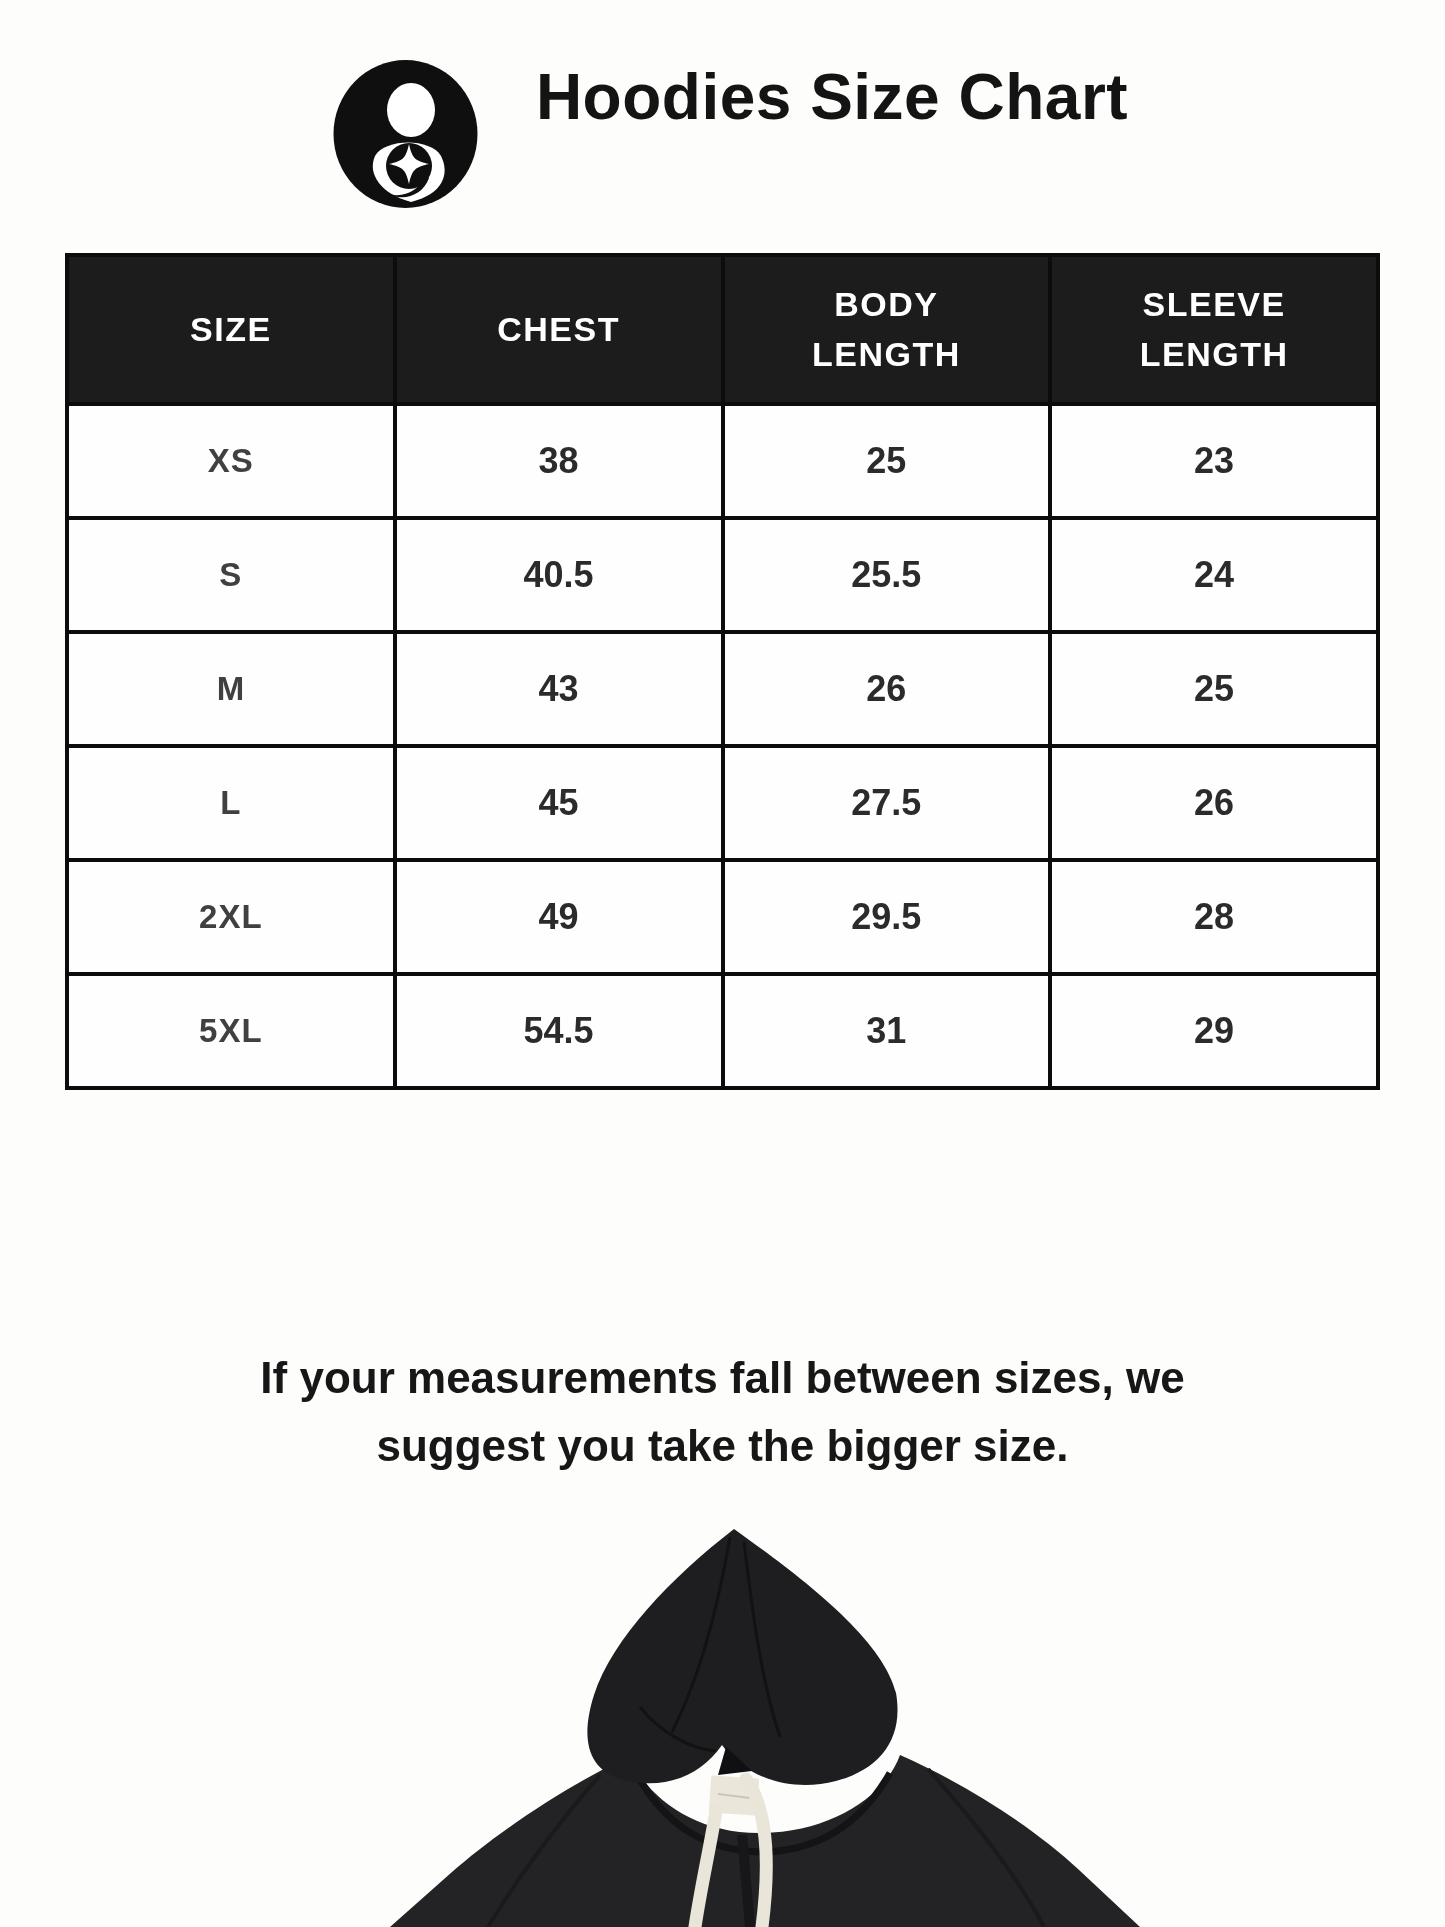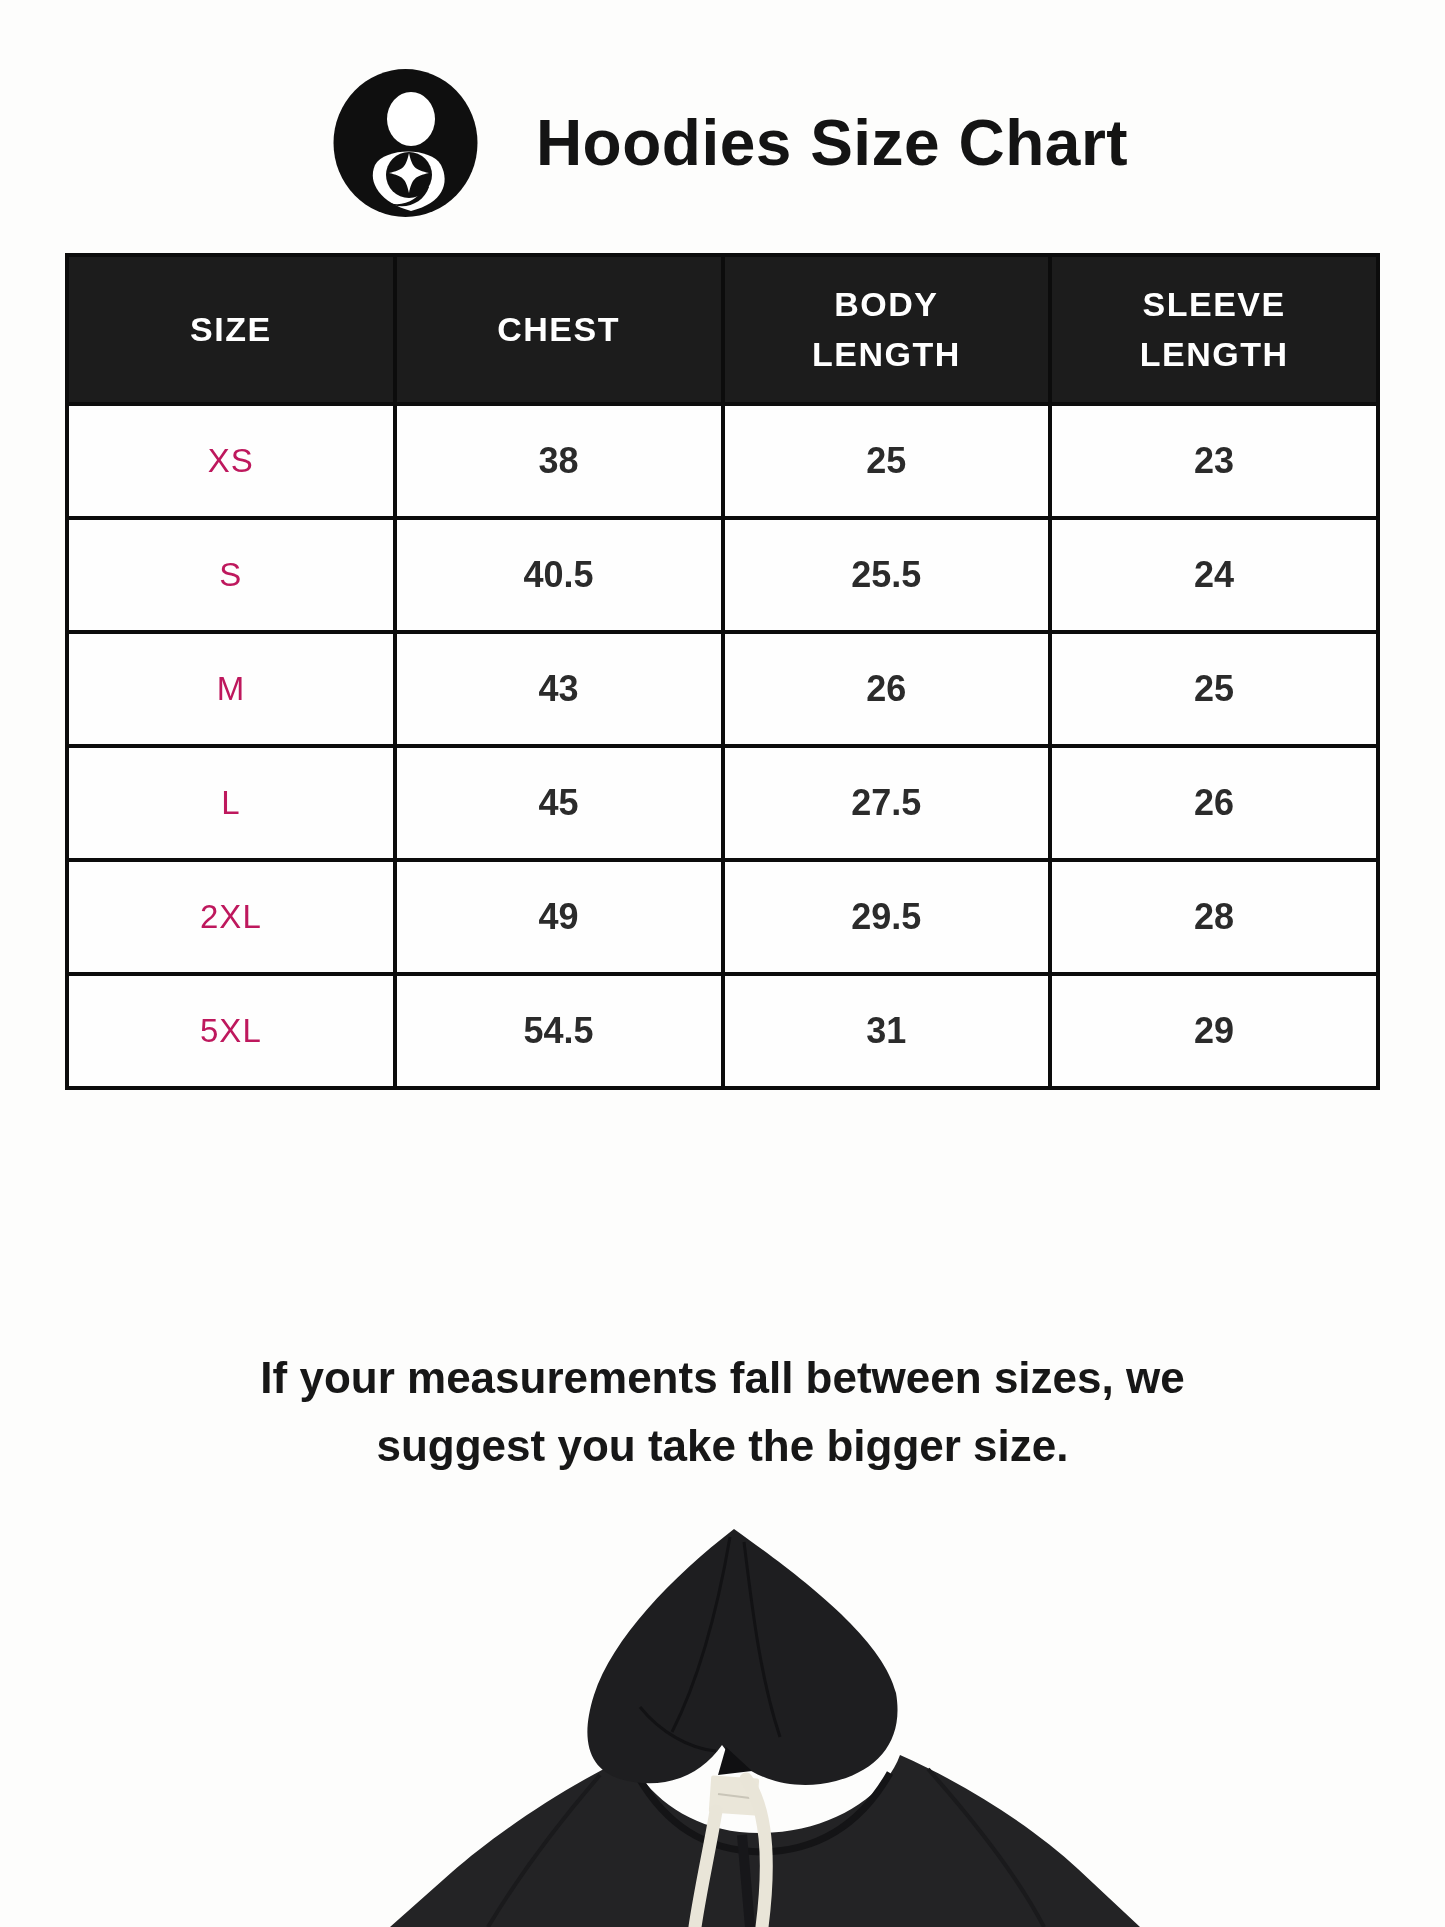--- a/index.html
+++ b/index.html
@@ -17,21 +17,21 @@
     overflow: hidden;
   }
   
   .brand-row {
     position: absolute;
     top: 60px;
     left: 0;
     width: 100%;
     height: 165px;
     display: flex;
-    align-items: center;
+    align-items: flex-start;
     justify-content: center;
     gap: 58px;
     padding-left: 16px;
   }
   .logo-wrap { width: 145px; height: 148px; flex: 0 0 auto; }
   .page-title {
     font-size: 64px;
     font-weight: bold;
     letter-spacing: 0.5px;
     color: #141414;
@@ -72,22 +72,22 @@
   }
   table.size-table td {
     height: 114px;
     font-size: 36px;
     font-weight: 700;
     color: #2b2b2b;
     background: #fefefe;
   }
   table.size-table td.size-cell {
     font-size: 33px;
-    font-weight: normal;
-    color: #be185d;
+    font-weight: bold;
+    color: #404040;
     letter-spacing: 1px;
   }
   
   .note {
     position: absolute;
     top: 1344px;
     left: 0;
     width: 100%;
     text-align: center;
     font-size: 44px;

